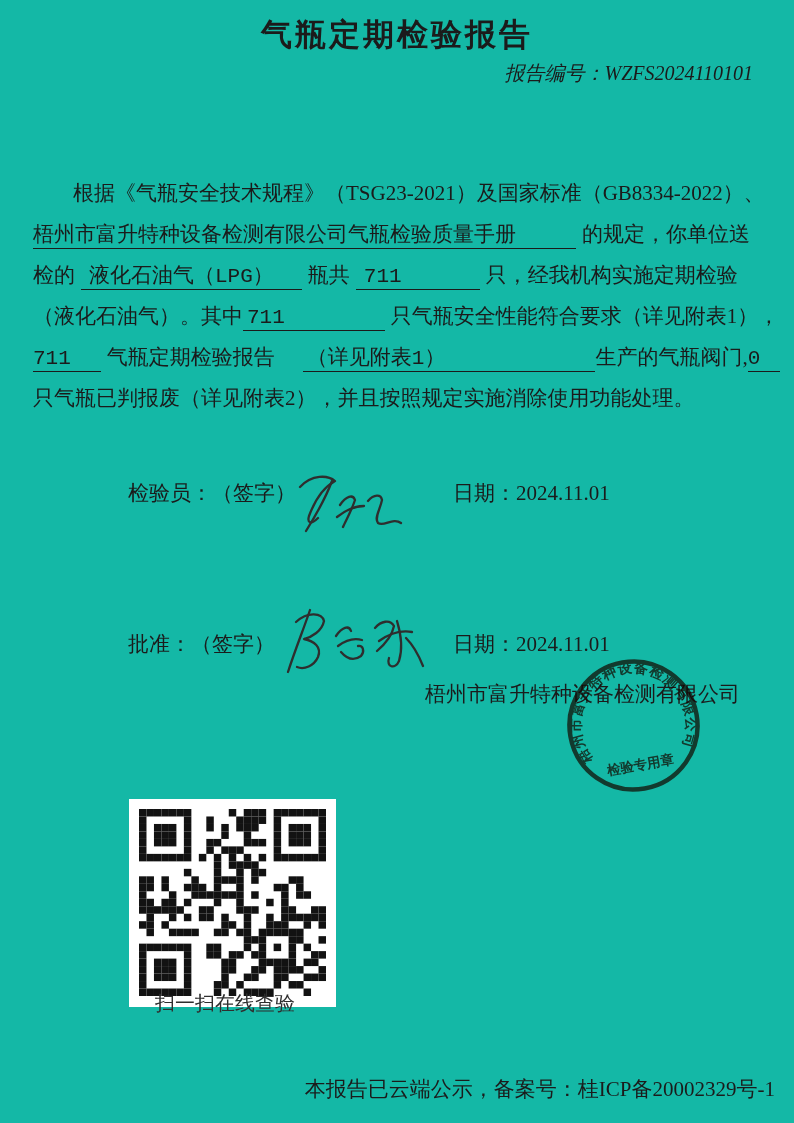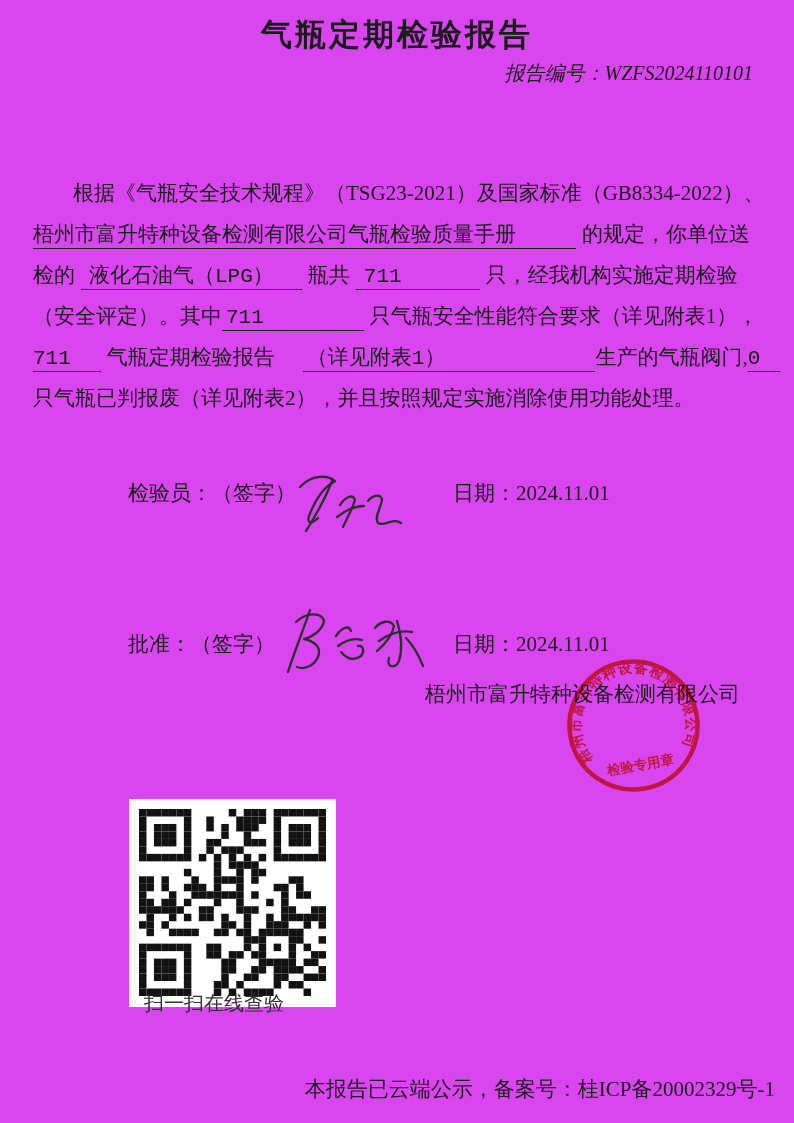--- a/index.html
+++ b/index.html
@@ -1,19 +1,19 @@
 <!DOCTYPE html>
 <html><head>
 <meta charset="utf-8">
 <style>
   html,body{margin:0;padding:0;}
   .page{
     position:relative;
     width:794px;height:1123px;
-    background:#d946ef;
+    background:#14b8a6;
     font-family:"Liberation Serif","DejaVu Serif",serif;
     color:#1b1b1b;
     overflow:hidden;
   }
   .abs{position:absolute;white-space:nowrap;}
   .title{
     left:0;right:0;top:14px;text-align:center;
     font-size:31px;font-weight:bold;letter-spacing:3px;
   }
   .report-no{top:60px;right:41px;font-size:20px;font-style:italic;}
@@ -37,40 +37,40 @@
   .pr150{padding-right:150px;margin-left:22px;}
   .sp{display:inline-block;width:6px;}
   .siglabel{font-size:21px;font-family:Liberation Serif, serif;}
   .sig-svg{position:absolute;}
   .sig-svg path{fill:none;stroke:#2e2e2e;stroke-width:2.3;stroke-linecap:round;stroke-linejoin:round;}
   .company{left:425px;top:680px;font-size:21px;}
   .issue-date{left:536px;top:722px;font-size:21px;}
   .stamp{left:561px;top:653px;width:145px;height:145px;opacity:.88;mix-blend-mode:multiply;}
   .qr-box{left:129px;top:799px;width:207px;height:208px;background:#ffffff;}
   .qr-svg{left:139px;top:809px;}
-  .qr-caption{left:144px;top:990px;font-size:20px;color:#2f2f2f;}
+  .qr-caption{left:155px;top:990px;font-size:20px;color:#2f2f2f;}
   .footer{right:19px;top:1075px;font-size:21px;}
 </style>
 </head>
 <body>
 
 <div class="page">
 
   <div class="abs title">气瓶定期检验报告</div>
 
   <div class="abs report-no"><span>报告编号：</span><span>WZFS2024110101</span></div>
 
 
   <div class="abs bline" style="top:180px"><span class="indent"></span><span>根据《气瓶安全技术规程》（TSG23-2021）及国家标准（GB8334-2022）、</span></div>
 
   <div class="abs bline" style="top:221px"><span class="u pr60">梧州市富升特种设备检测有限公司气瓶检验质量手册</span><span class="sp"></span><span>的规定，你单位送</span></div>
 
   <div class="abs bline" style="top:262px"><span>检的</span><span class="sp"></span><span class="u pl8 pr28">液化石油气（LPG）</span><span class="sp"></span><span>瓶共</span><span class="sp"></span><span class="u pl8 pr78">711</span><span class="sp"></span><span>只，经我机构实施定期检验</span></div>
 
-  <div class="abs bline" style="top:303px"><span>（安全评定）。其中</span><span class="u pl4 pr100">711</span><span class="sp"></span><span>只气瓶安全性能符合要求（详见附表1），</span></div>
+  <div class="abs bline" style="top:303px"><span>（液化石油气）。其中</span><span class="u pl4 pr100">711</span><span class="sp"></span><span>只气瓶安全性能符合要求（详见附表1），</span></div>
 
   <div class="abs bline" style="top:344px"><span class="u pr30">711</span><span class="sp"></span><span>气瓶定期检验报告</span><span class="sp"></span><span class="u pl4 pr150">（详见附表1）</span><span>生产的气瓶阀门,</span><span class="u pr20">0</span></div>
 
   <div class="abs bline" style="top:385px">只气瓶已判报废（详见附表2），并且按照规定实施消除使用功能处理。</div>
 
   <div class="abs siglabel" style="left:128px;top:479px">检验员：（签字）</div>
   <div class="abs siglabel" style="left:453px;top:479px"><span>日期：</span><span>2024.11.01</span></div>
 
   <svg class="sig-svg" style="left:292px;top:465px" width="115" height="75" viewBox="0 0 115 75">
     <path d="M8,22 C20,9 36,10 43,16 C32,22 23,35 17,51 C15,58 19,60 26,53"></path>

